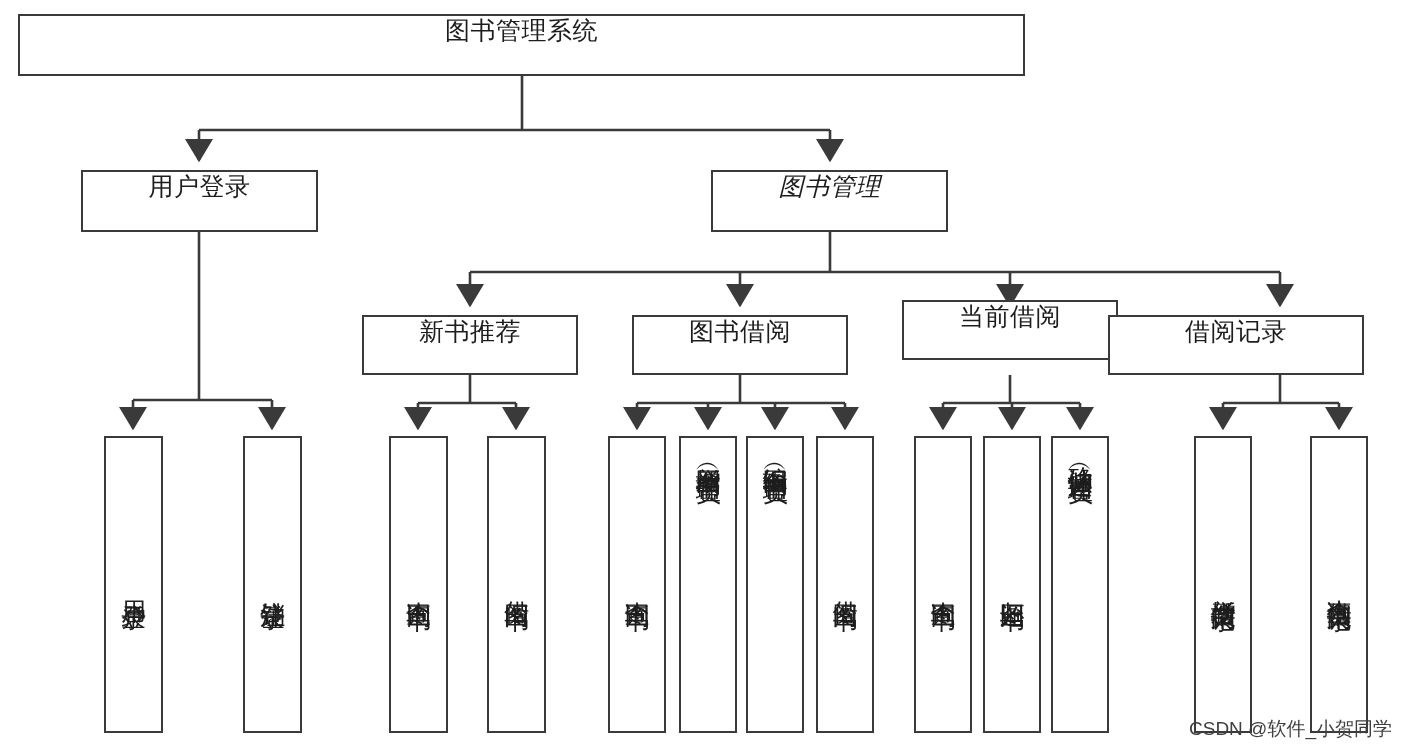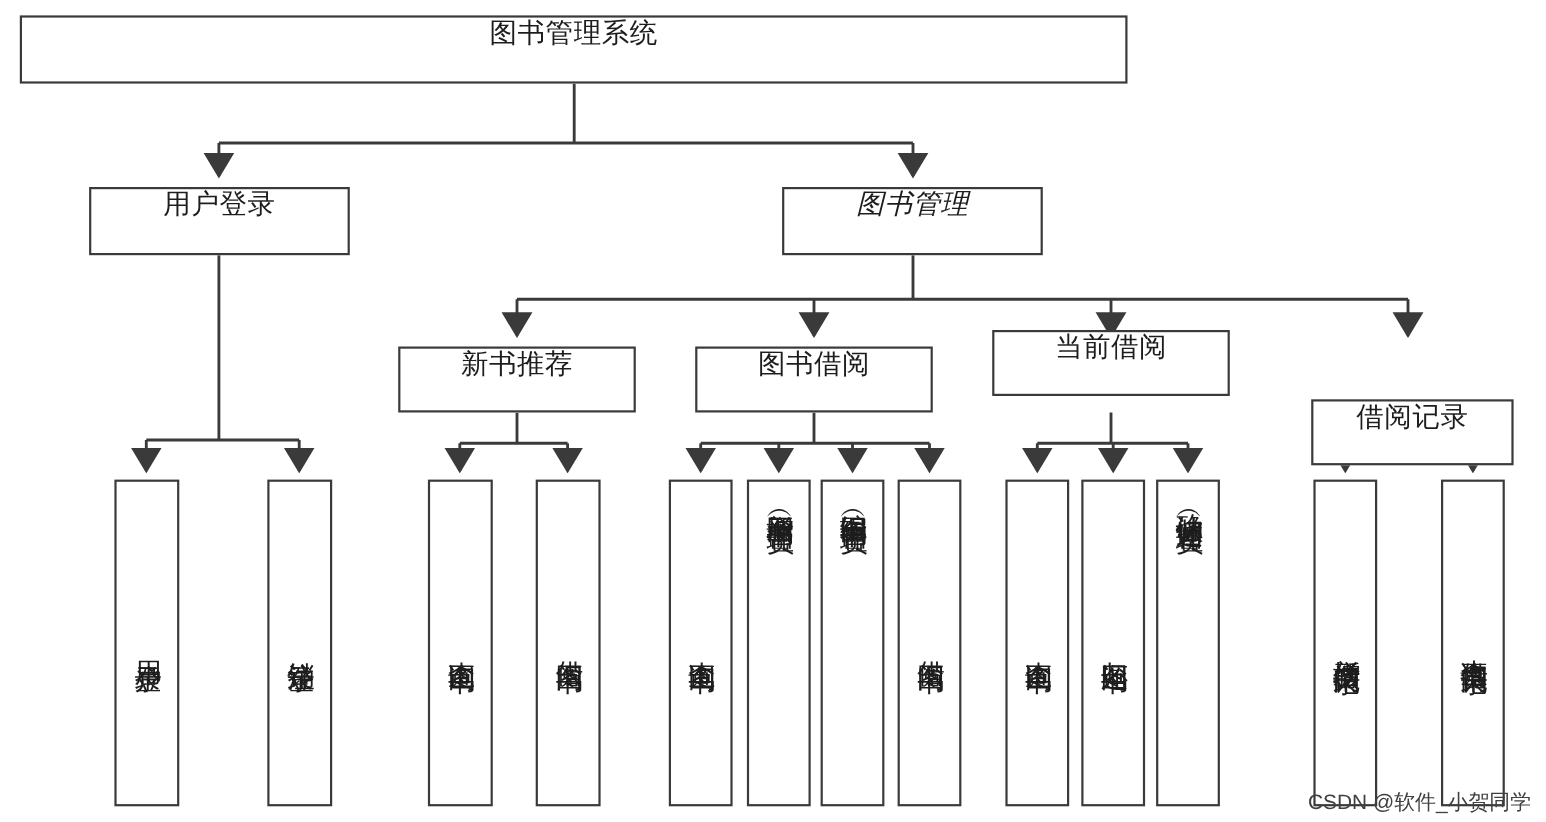--- a/index.html
+++ b/index.html
@@ -141,21 +141,21 @@
 
   <div class="node h" style="left:362px; top:315px; width:216px; height:60px;">
     <span class="label">新书推荐</span>
   </div>
   <div class="node h" style="left:632px; top:315px; width:216px; height:60px;">
     <span class="label">图书借阅</span>
   </div>
   <div class="node h" style="left:902px; top:300px; width:216px; height:60px;">
     <span class="label">当前借阅</span>
   </div>
-  <div class="node h" style="left:1192px; top:315px; width:184px; height:60px;margin-top:48px;">
+  <div class="node h" style="left:1108px; top:315px; width:256px; height:60px;">
     <span class="label">借阅记录</span>
   </div>
 
   <div class="node v mid" style="left:104px; top:436px; width:59px; height:297px;">
     <span class="label">用户登录</span>
   </div>
   <div class="node v mid" style="left:243px; top:436px; width:59px; height:297px;">
     <span class="label">注销登录</span>
   </div>
 

